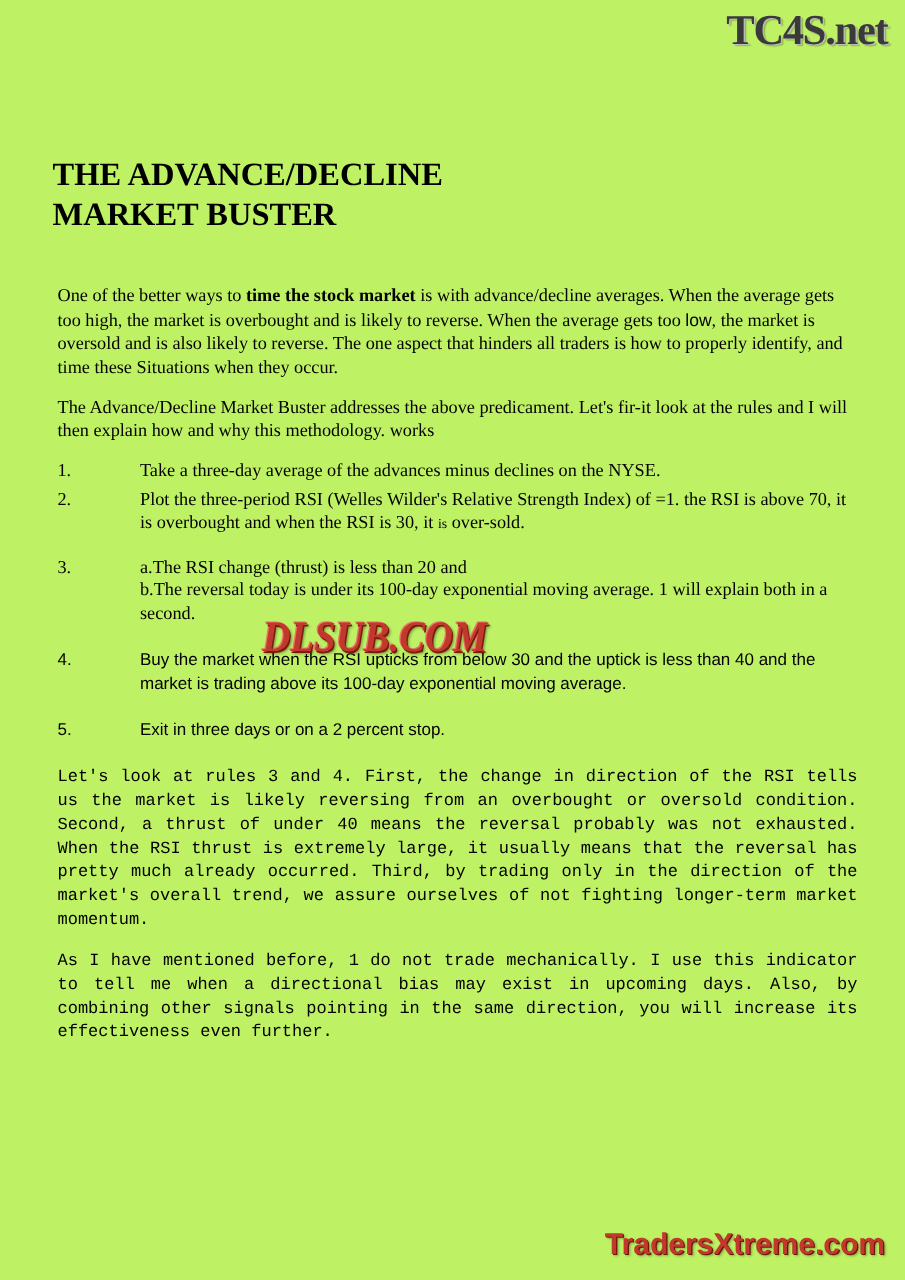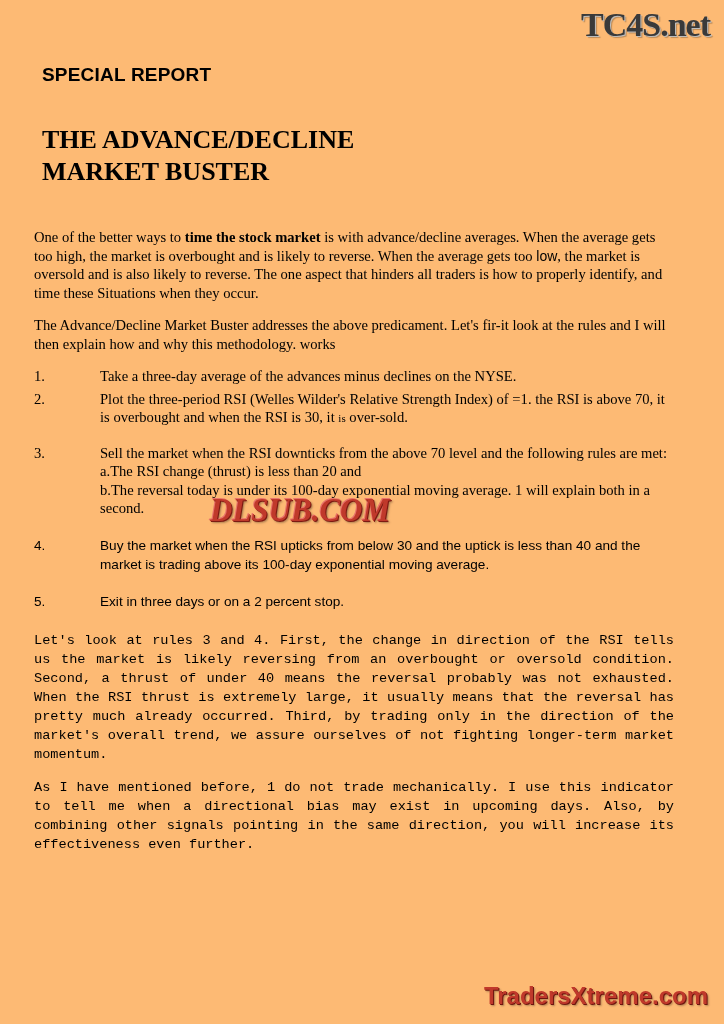--- a/index.html
+++ b/index.html
@@ -13,21 +13,21 @@
     position: relative;
     font-family: "Liberation Serif", serif;
     color: #000000;
     overflow: hidden;
   }
   .page {
     position: absolute;
     left: 0; top: 0;
     width: 724px;
     height: 1024px;
-    background: #fdba74;
+    background: #bef264;
   }
 
   
   .site-logo {
     position: absolute;
     right: 14px;
     top: 6px;
     font-family: "Liberation Serif", serif;
     font-weight: bold;
     font-size: 34px;
@@ -56,21 +56,21 @@
     font-weight: bold;
     font-size: 26px;
     line-height: 32px;
   }
   .doc-title .line2 {
     display: block;
   }
 
   .body-wrap {
     position: absolute;
-    left: 34px;
+    left: 46px;
     top: 228px;
     width: 640px;
   }
 
   p.para {
     margin: 0 0 14px 0;
     font-family: "Liberation Serif", serif;
     font-size: 14.6px;
     line-height: 18.5px;
     text-align: left;
@@ -144,21 +144,20 @@
     text-shadow: 1px 1px 0 #6e150f, 2px 2px 2px rgba(0,0,0,0.3);
   }
 </style>
 </head>
 <body>
 
 <div class="page">
 
   <div class="site-logo">TC4S.net</div>
 
-  <div class="special-report">SPECIAL REPORT</div>
 
   <div class="doc-title">
     <span>THE ADVANCE/DECLINE</span>
     <span class="line2">MARKET BUSTER</span>
   </div>
 
   <div class="body-wrap">
 
     <p class="para"><span>One of the better ways to </span><span class="bold">time the stock market</span><span> is with advance/decline averages. When the average gets too high, the market is overbought and is likely to reverse. When the average gets too </span><span class="low-word">low</span><span>, the market is oversold and is also likely to reverse. The one aspect that hinders all traders is how to properly identify, and time these Situations when they occur.</span></p>
 
@@ -171,21 +170,20 @@
         <span>Take a three-day average of the advances minus declines on the NYSE.</span>
       </li>
 
       <li class="rule">
         <span class="num">2.</span>
         <span>Plot the three-period RSI (Welles Wilder's Relative Strength Index) of =1. the RSI is above 70, it is overbought and when the RSI is 30, it </span><span class="small-is">is</span><span> over-sold.</span>
       </li>
 
       <li class="rule gap-top">
         <span class="num">3.</span>
-        <span>Sell the market when the RSI downticks from the above 70 level and the following rules are met:</span>
         <span class="sub">a.The RSI change (thrust) is less than 20 and</span>
         <span class="sub">b.The reversal today is under its 100-day exponential moving average. 1 will explain both in a second.</span>
       </li>
 
       <li class="rule sans gap-top-lg">
         <span class="num">4.</span>
         <span>Buy the market when the RSI upticks from below 30 and the uptick is less than 40 and the market is trading above its 100-day exponential moving average.</span>
       </li>
 
       <li class="rule sans gap-top-lg">

